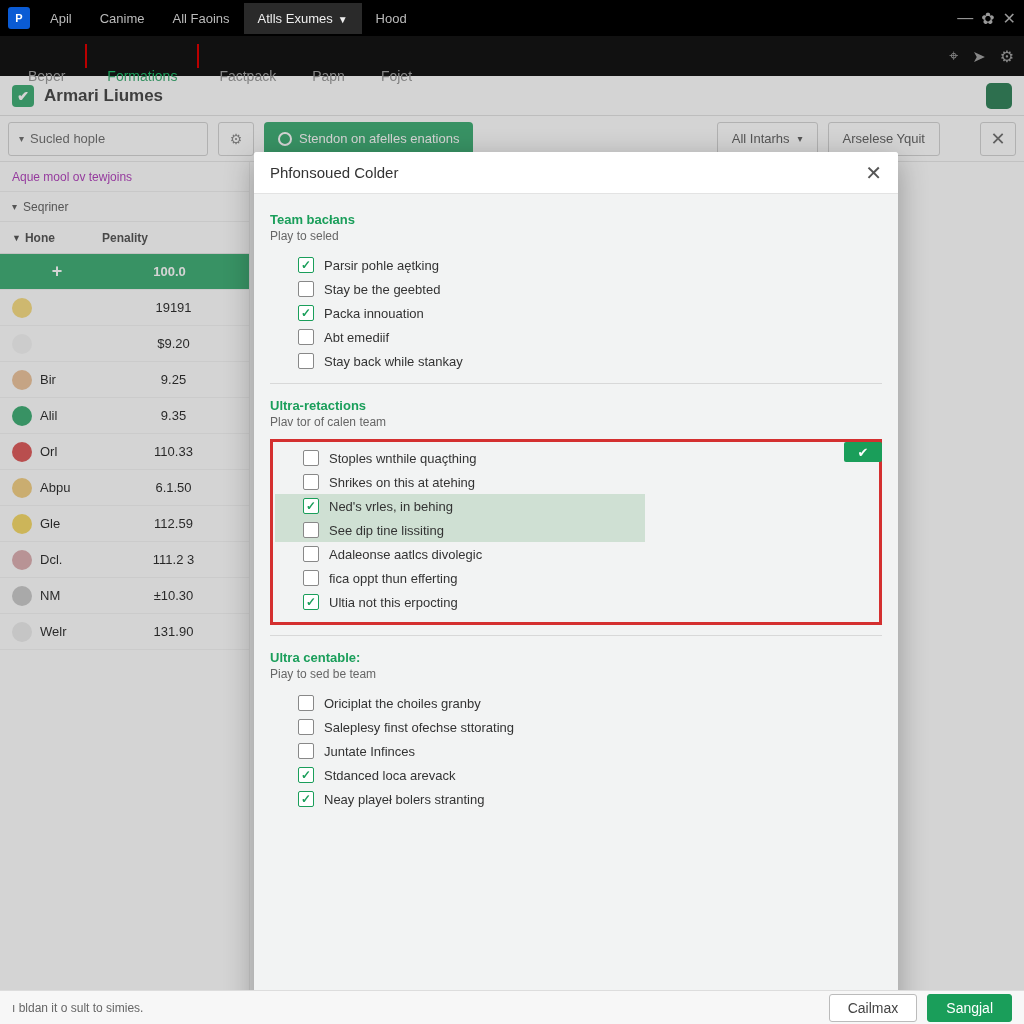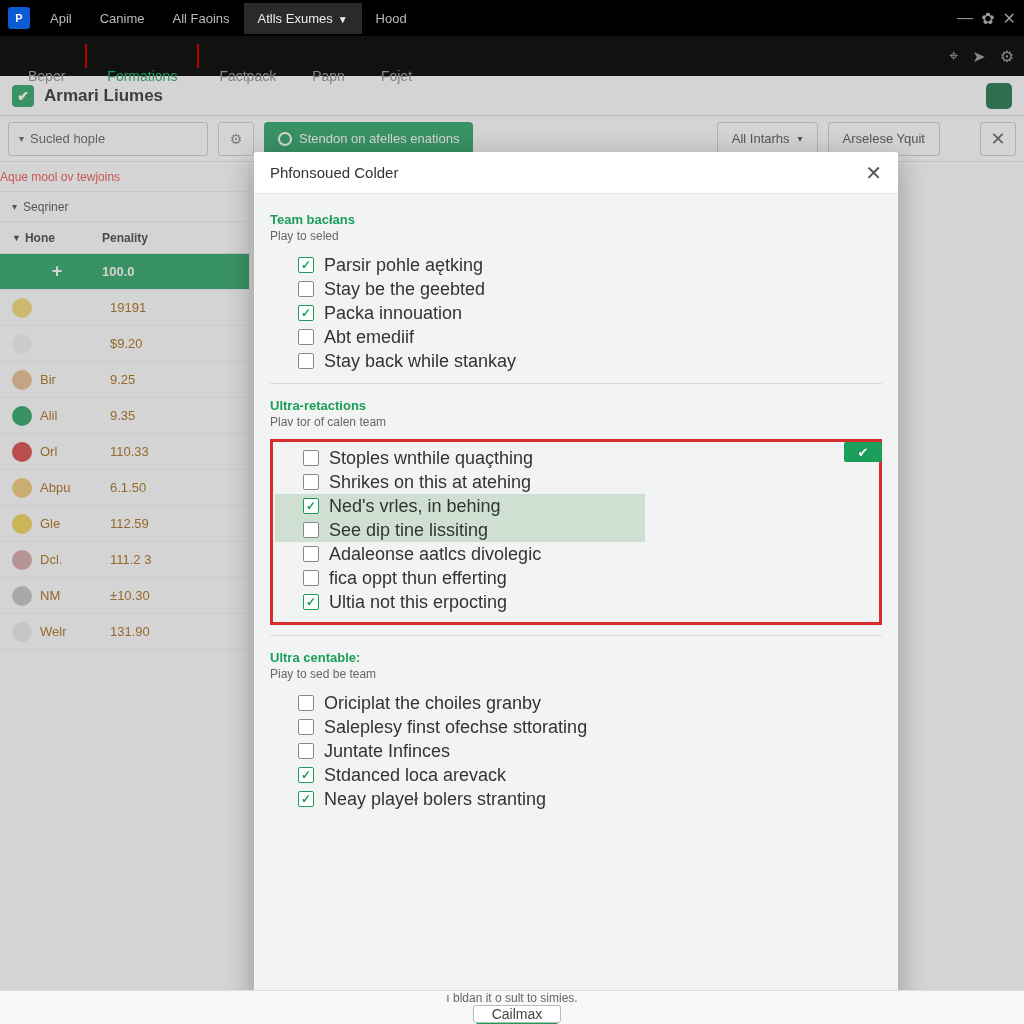--- a/index.html
+++ b/index.html
@@ -32,49 +32,49 @@
 .filter-box { flex: 0 0 200px; height: 34px; border: 1px solid #ccc; border-radius: 3px; display: flex; align-items: center; padding: 0 10px; font-size: 13px; color: #555; }
 .filter-gear { width: 36px; height: 34px; border: 1px solid #ccc; border-radius: 3px; display: flex; align-items: center; justify-content: center; color: #777; font-size: 14px; }
 .green-btn { height: 34px; padding: 0 14px; background: #1a9e5a; color: #fff; border-radius: 4px; display: flex; align-items: center; font-size: 13px; font-weight: 500; }
 .green-btn .ring { width: 14px; height: 14px; border: 2px solid #fff; border-radius: 50%; margin-right: 7px; }
 .dropdown-btn { height: 34px; padding: 0 14px; border: 1px solid #ccc; border-radius: 3px; display: flex; align-items: center; font-size: 13px; color: #444; background: #fff; }
 .close-chip { width: 36px; height: 34px; border: 1px solid #ccc; border-radius: 3px; display: flex; align-items: center; justify-content: center; font-size: 18px; color: #555; }
 
 
 .main-area { position: relative; background: #fff; height: calc(1024px - 36px - 40px - 40px - 46px - 34px); display: flex; }
 .table-panel { width: 250px; background: #fff; border-right: 1px solid #eee; }
-.subhead { height: 30px; display: flex; align-items: center; padding: 0 0; font-size: 12px; color: #ef4444; border-bottom: 1px solid #eee; }
+.subhead { height: 30px; display: flex; align-items: center; padding: 0 12px; font-size: 12px; color: #a21caf; border-bottom: 1px solid #eee; }
 .section-row { height: 30px; display: flex; align-items: center; padding: 0 12px; font-size: 12px; color: #444; border-bottom: 1px solid #eee; }
 .col-headers { height: 32px; display: flex; align-items: center; padding: 0 12px; font-size: 12px; font-weight: 600; color: #333; border-bottom: 1px solid #e5e5e5; }
 .col-headers .ch { flex: 0 0 90px; }
 .col-headers .ch2 { flex: 1; }
-.table-row { height: 36px; display: flex; align-items: center; padding: 0 12px; font-size: 13px; color: #a16207; border-bottom: 1px solid #f2f2f2; }
+.table-row { height: 36px; display: flex; align-items: center; padding: 0 12px; font-size: 13px; color: #000000; border-bottom: 1px solid #f2f2f2; }
 .table-row.highlight { background: #1a9e5a; color: #fff; font-weight: 600; }
 .table-row .avatar { width: 20px; height: 20px; border-radius: 50%; margin-right: 8px; display: inline-block; }
 .table-row .name { flex: 0 0 70px; }
-.table-row .val { flex: 1; }
+.table-row .val { flex: 1; text-align: center; }
 .plus { font-size: 18px; font-weight: bold; }
 
 
-.status-bar { position: absolute; bottom: 0; left: 0; right: 0; height: 34px; background: #f7f7f7; border-top: 1px solid #ddd; display: flex; align-items: center; padding: 0 12px; font-size: 12px; color: #666; flex-direction: column; }
+.status-bar { position: absolute; bottom: 0; left: 0; right: 0; height: 34px; background: #f7f7f7; border-top: 1px solid #ddd; display: flex; align-items: center; padding: 0 12px; font-size: 12px; color: #666; }
 .status-bar .sbtn { margin-left: 10px; height: 28px; padding: 0 18px; border: 1px solid #bbb; border-radius: 3px; display: flex; align-items: center; font-size: 14px; color: #444; background: #fff; }
 .status-bar .sbtn.primary { background: #1a9e5a; color: #fff; border-color: #1a9e5a; }
 .status-bar .spacer { margin-left: auto; }
 
 
 .dim { position: absolute; top: 76px; left: 0; right: 0; bottom: 0; background: rgba(120,120,120,0.32); pointer-events: none; }
 
 
 .modal { position: absolute; top: 152px; left: 254px; width: 644px; height: 920px; background: #f2f3f3; border-radius: 3px; box-shadow: 0 8px 30px rgba(0,0,0,0.3); display: flex; flex-direction: column; overflow: hidden; }
 .modal-header { height: 42px; background: #fff; display: flex; align-items: center; padding: 0 16px; font-size: 15px; font-weight: 500; color: #333; border-bottom: 1px solid #e3e3e3; }
 .modal-close { margin-left: auto; font-size: 20px; color: #555; cursor: pointer; }
 .modal-body { flex: 1; overflow-y: auto; padding: 14px 16px; }
 .section-title { font-size: 13px; font-weight: 700; color: #1a9e5a; margin-top: 4px; }
 .section-sub { font-size: 12px; color: #666; margin: 2px 0 10px 0; }
-.opt-row { display: flex; align-items: center; height: 24px; font-size: 18px; color: #333; padding-left: 28px; position: relative; }
+.opt-row { display: flex; align-items: center; height: 24px; font-size: 13px; color: #333; padding-left: 28px; position: relative; }
 .chk { width: 16px; height: 16px; border: 1.5px solid #888; border-radius: 2px; margin-right: 10px; display: flex; align-items: center; justify-content: center; background: #fff; flex-shrink: 0; }
 .chk.checked { border-color: #1a9e5a; }
 .chk.checked::after { content: "✓"; color: #1a9e5a; font-size: 12px; font-weight: bold; line-height: 1; }
 .hl-row { background: #cfe0d3; }
 .toggle-pill { position: absolute; right: 16px; top: 290px; width: 38px; height: 20px; background: #1a9e5a; border-radius: 2px; color: #fff; display: flex; align-items: center; justify-content: center; font-size: 13px; }
 .sep { border: none; border-top: 1px solid #d8d8d8; margin: 10px 0 14px 0; }
 .red-box { border: 3px solid #d42f2f; padding: 4px 2px; margin: 6px 0; }
 .opt-group { margin-bottom: 4px; }
 .extend-hl { width: 370px; }
 .modal-footer { height: 56px; border-top: 1px solid #ddd; display: flex; align-items: center; justify-content: flex-end; padding: 0 16px; gap: 10px; background: #f2f3f3; }

